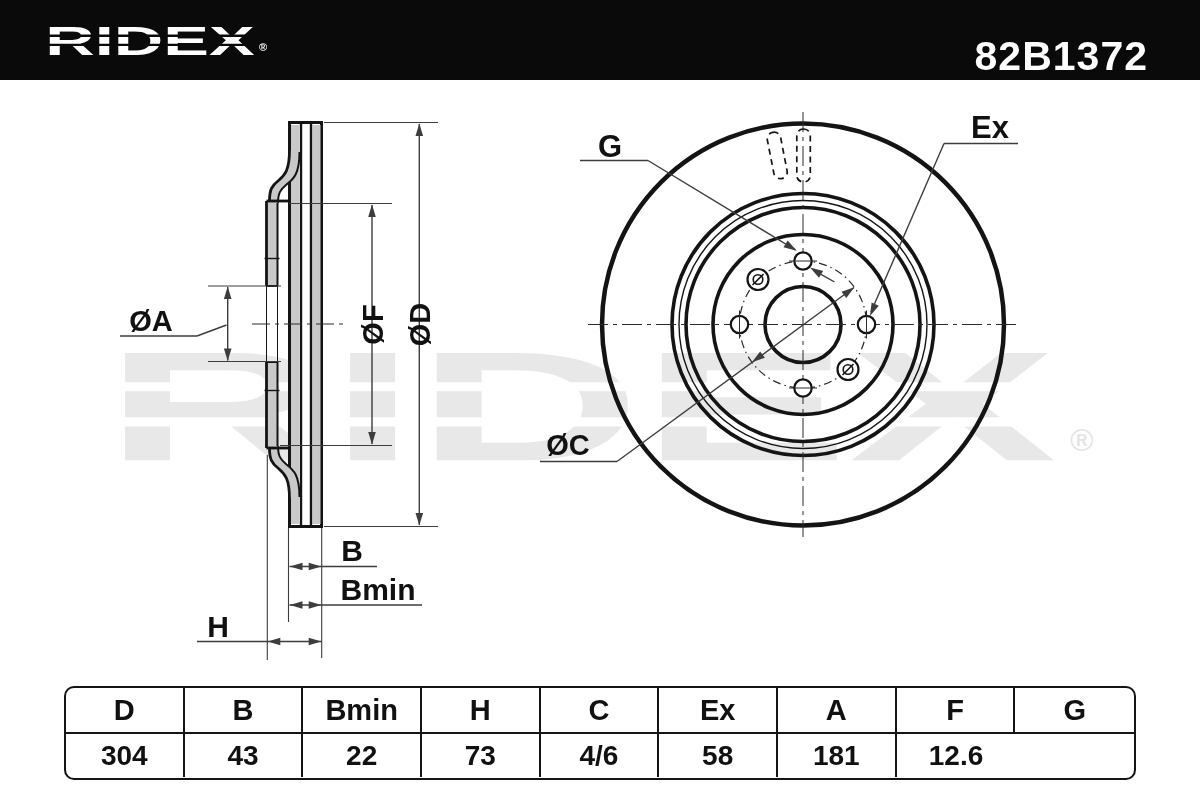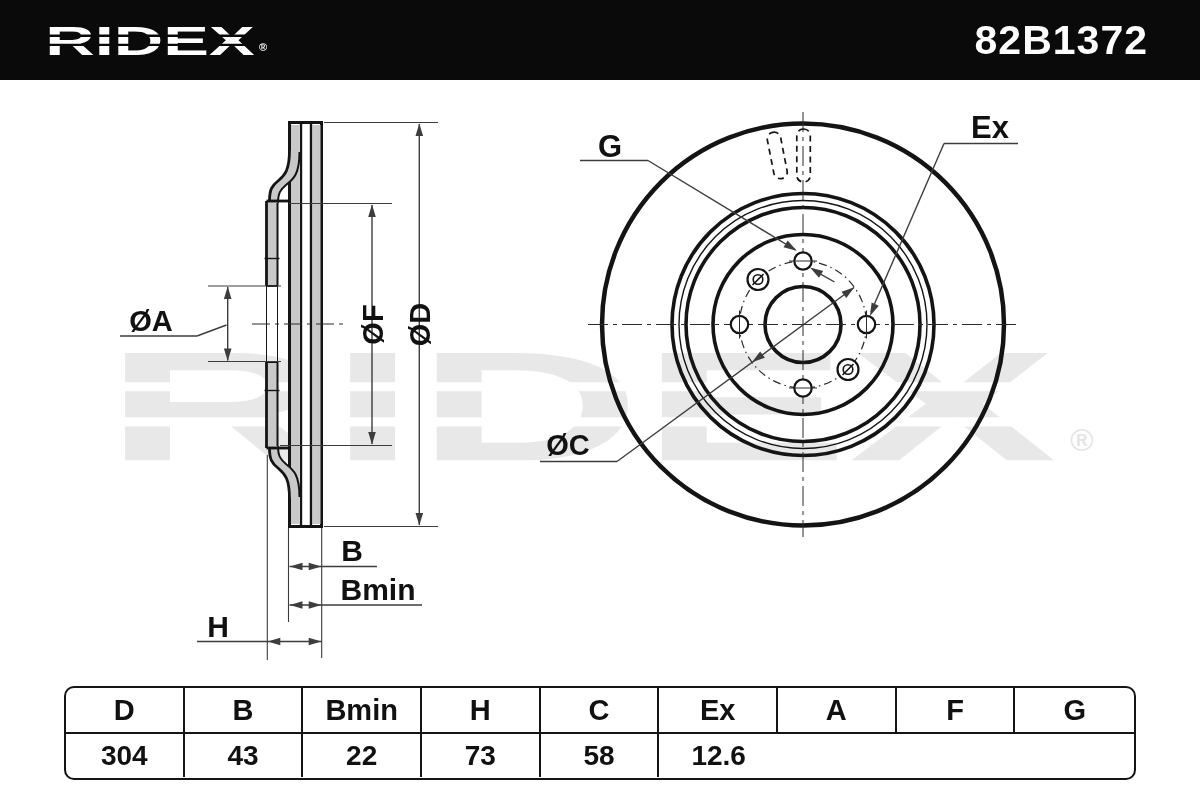--- a/index.html
+++ b/index.html
@@ -11,21 +11,21 @@
   .header{
     position:absolute;left:0;top:0;width:1200px;height:80px;
     background:#0a0a0a;
   }
   .logo-svg{position:absolute;left:44px;top:23px;}
   .header-reg{
     position:absolute;left:259px;top:41px;color:#ffffff;
     font-size:11px;font-weight:bold;
   }
   .part-number{
-    position:absolute;right:52px;top:0;height:80px;line-height:80px;
+    position:absolute;right:52px;top:16px;height:80px;line-height:80px;
     color:#ffffff;font-size:41px;font-weight:bold;letter-spacing:1px;
   }
   
   .watermark-svg{position:absolute;left:98px;top:338px;}
   .watermark-reg{
     position:absolute;left:1070px;top:422px;color:#e6e6e6;
     font-size:32px;font-weight:bold;
   }
   
   .drawing-svg{position:absolute;left:0;top:80px;}
@@ -227,15 +227,17 @@
   <div class="cell head">H</div>
   <div class="cell head">C</div>
   <div class="cell head">Ex</div>
   <div class="cell head">A</div>
   <div class="cell head">F</div>
   <div class="cell head last">G</div>
   <div class="cell val">304</div>
   <div class="cell val">43</div>
   <div class="cell val">22</div>
   <div class="cell val">73</div>
+  <div class="cell val">4/6</div>
   <div class="cell val">58</div>
+  <div class="cell val">181</div>
   <div class="cell val last">12.6</div>
 </div>
 
 </body></html>

